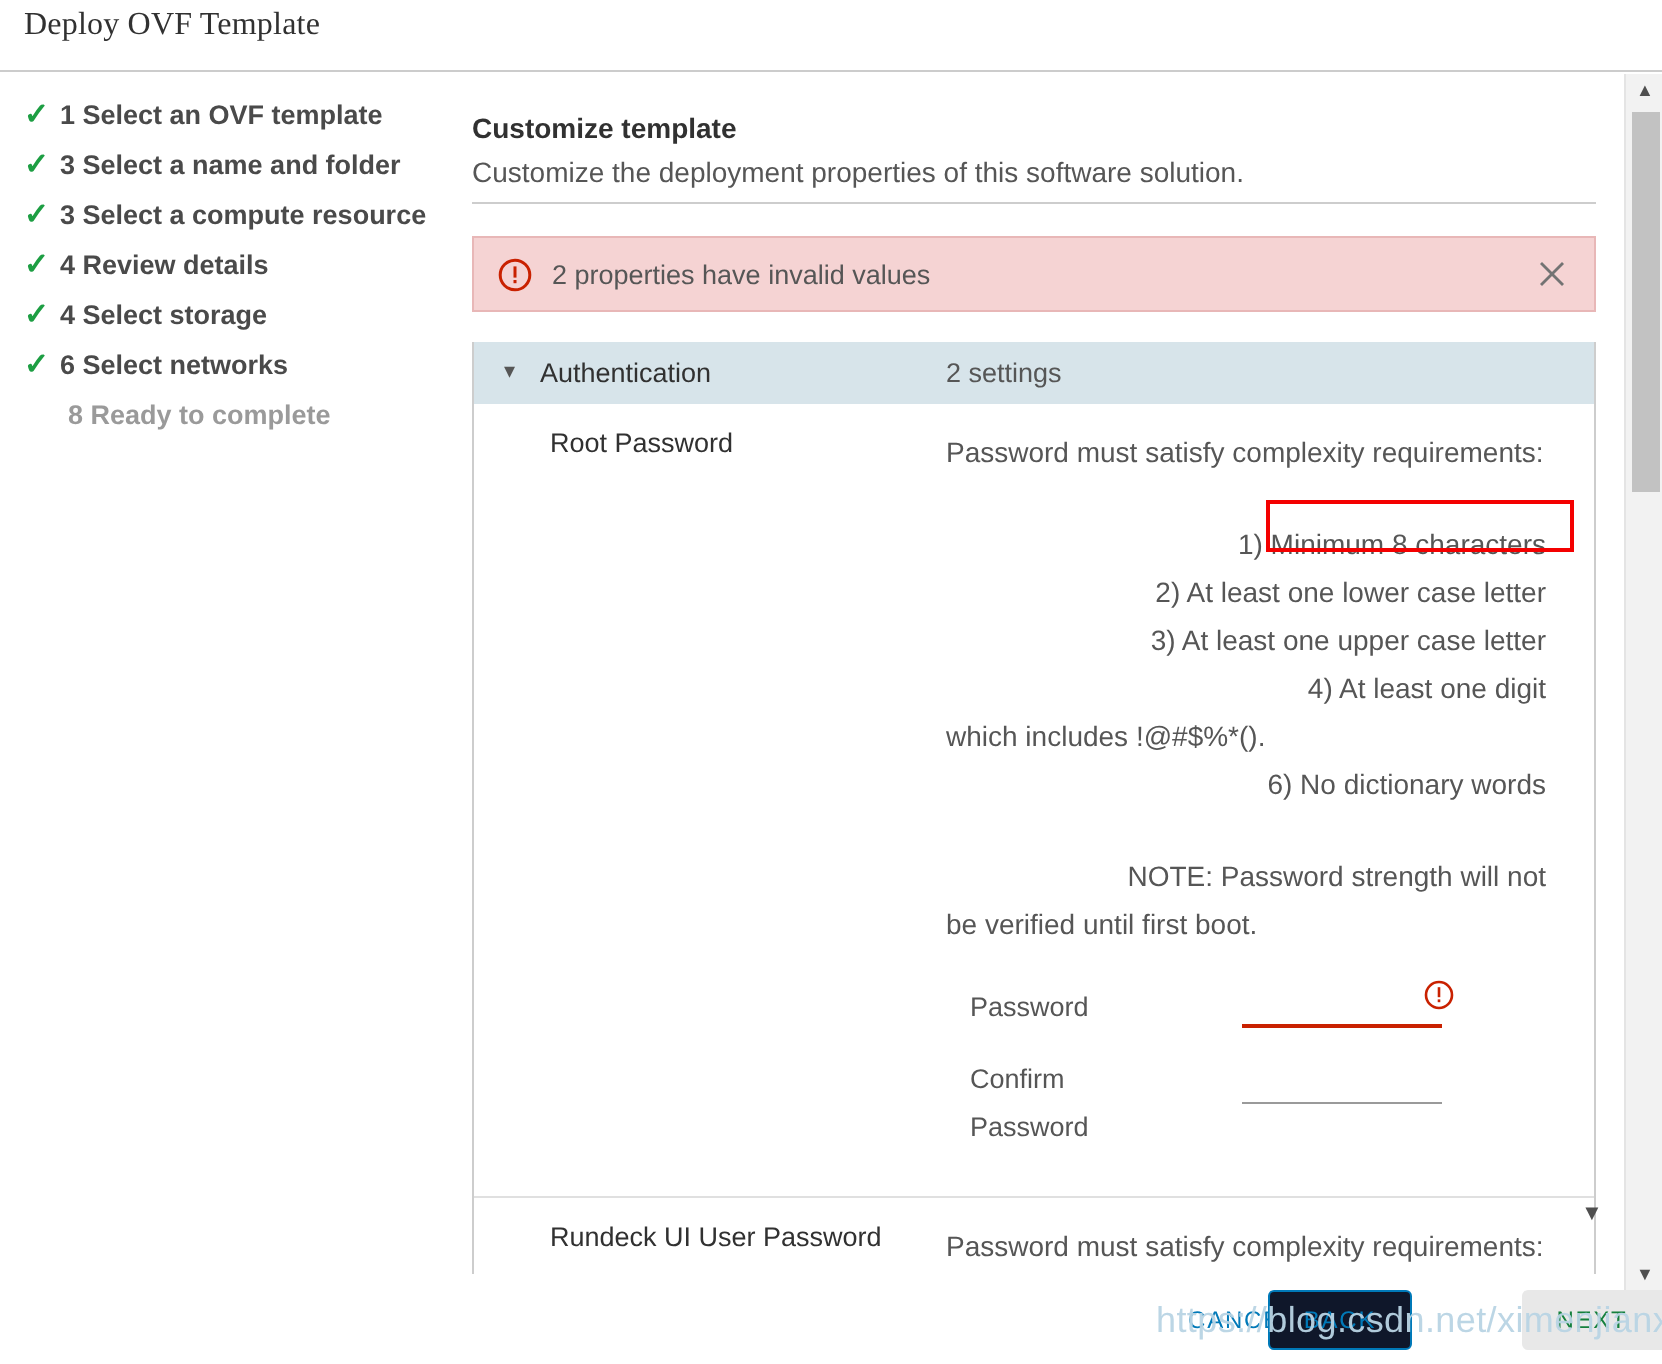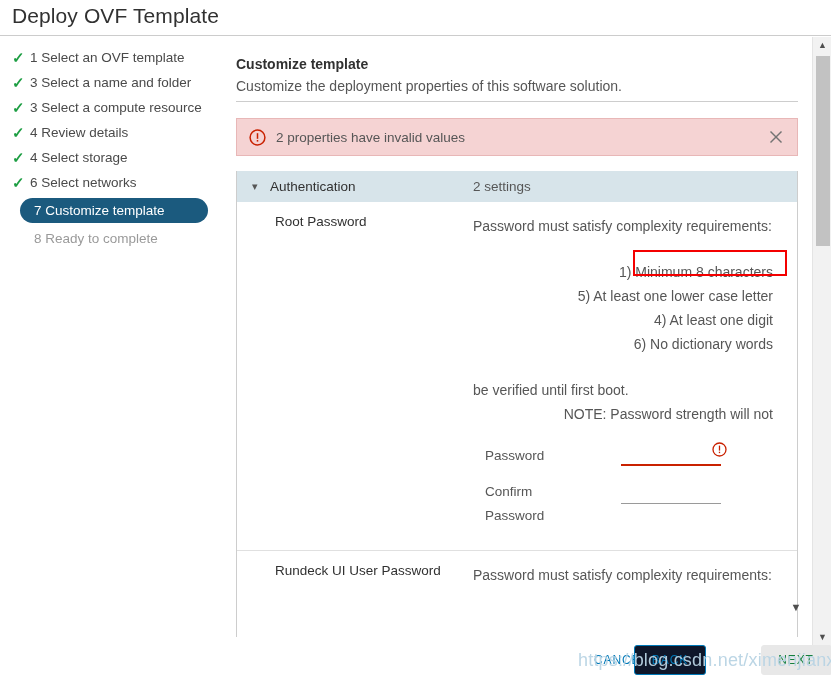--- a/index.html
+++ b/index.html
@@ -22,25 +22,26 @@
   .titlebar {
     position: absolute;
     left: 0; top: 0;
     width: 831px; height: 36px;
     border-bottom: 1px solid #cccccc;
     background: #ffffff;
   }
   .titlebar .title {
     position: absolute;
     left: 12px; top: 4px;
-    font-size: 21px;
+    font-size: 16px;
     font-weight: 300;
     color: #313131;
     letter-spacing: 0.1px;
     white-space: nowrap;
+    font-family: Liberation Serif, serif;
   }
 
   
   .steps {
     position: absolute;
     left: 0; top: 45px;
     width: 230px;
   }
   .step {
     position: relative;
@@ -54,21 +55,21 @@
   }
   .step .check {
     width: 18px;
     flex: 0 0 18px;
     color: #1d9e43;
     font-size: 15px;
     line-height: 1;
     font-weight: bold;
     display: inline-block;
   }
-  .step .lbl { font-weight: normal; }
+  .step .lbl { font-weight: bold; }
   .step.done .lbl { color: #4a4a4a; }
   .step.active {
     margin-left: 20px;
     margin-top: 3px;
     margin-bottom: 3px;
     width: 188px;
     height: 25px;
     background: #1b5a7e;
     border-radius: 13px;
     padding-left: 14px;
@@ -366,23 +367,20 @@
     <div class="step done">
       <span class="check">✓</span>
       <span class="lbl">4 Select storage</span>
     </div>
 
     <div class="step done">
       <span class="check">✓</span>
       <span class="lbl">6 Select networks</span>
     </div>
 
-    <div class="step active">
-      <span class="lbl">7 Customize template</span>
-    </div>
 
     <div class="step pending">
       <span class="lbl">8 Ready to complete</span>
     </div>
 
   </div>
 
   <div class="content">
 
     <div class="pane-head-title">Customize template</div>
@@ -418,26 +416,28 @@
         <div class="prop-label">Root Password</div>
         <div class="prop-body">
           <div class="line first">Password must satisfy complexity requirements:</div>
           <div class="spacer"></div>
           <div class="line">
             <span class="hl-wrap">
               <span>1) Minimum 8 characters</span>
               <span class="hl-box"></span>
             </span>
           </div>
-          <div class="line">5) At least one lower case letter</div>
+          <div class="line">2) At least one lower case letter</div>
+          <div class="line">3) At least one upper case letter</div>
           <div class="line">4) At least one digit</div>
+          <div class="line first">which includes !@#$%*().</div>
           <div class="line">6) No dictionary words</div>
           <div class="spacer"></div>
+          <div class="line">NOTE: Password strength will not</div>
           <div class="line first">be verified until first boot.</div>
-          <div class="line">NOTE: Password strength will not</div>
         </div>
 
         <div style="height:14px;"></div>
 
         <div class="field-row">
           <div class="field-label">Password</div>
           <input class="field-input" type="password" value="" style="">
           <span class="field-err-icon">
             <svg width="15" height="15" viewBox="0 0 15 15">
               <circle cx="7.5" cy="7.5" r="6.5" fill="none" stroke="#c92100" stroke-width="1.3"></circle>

